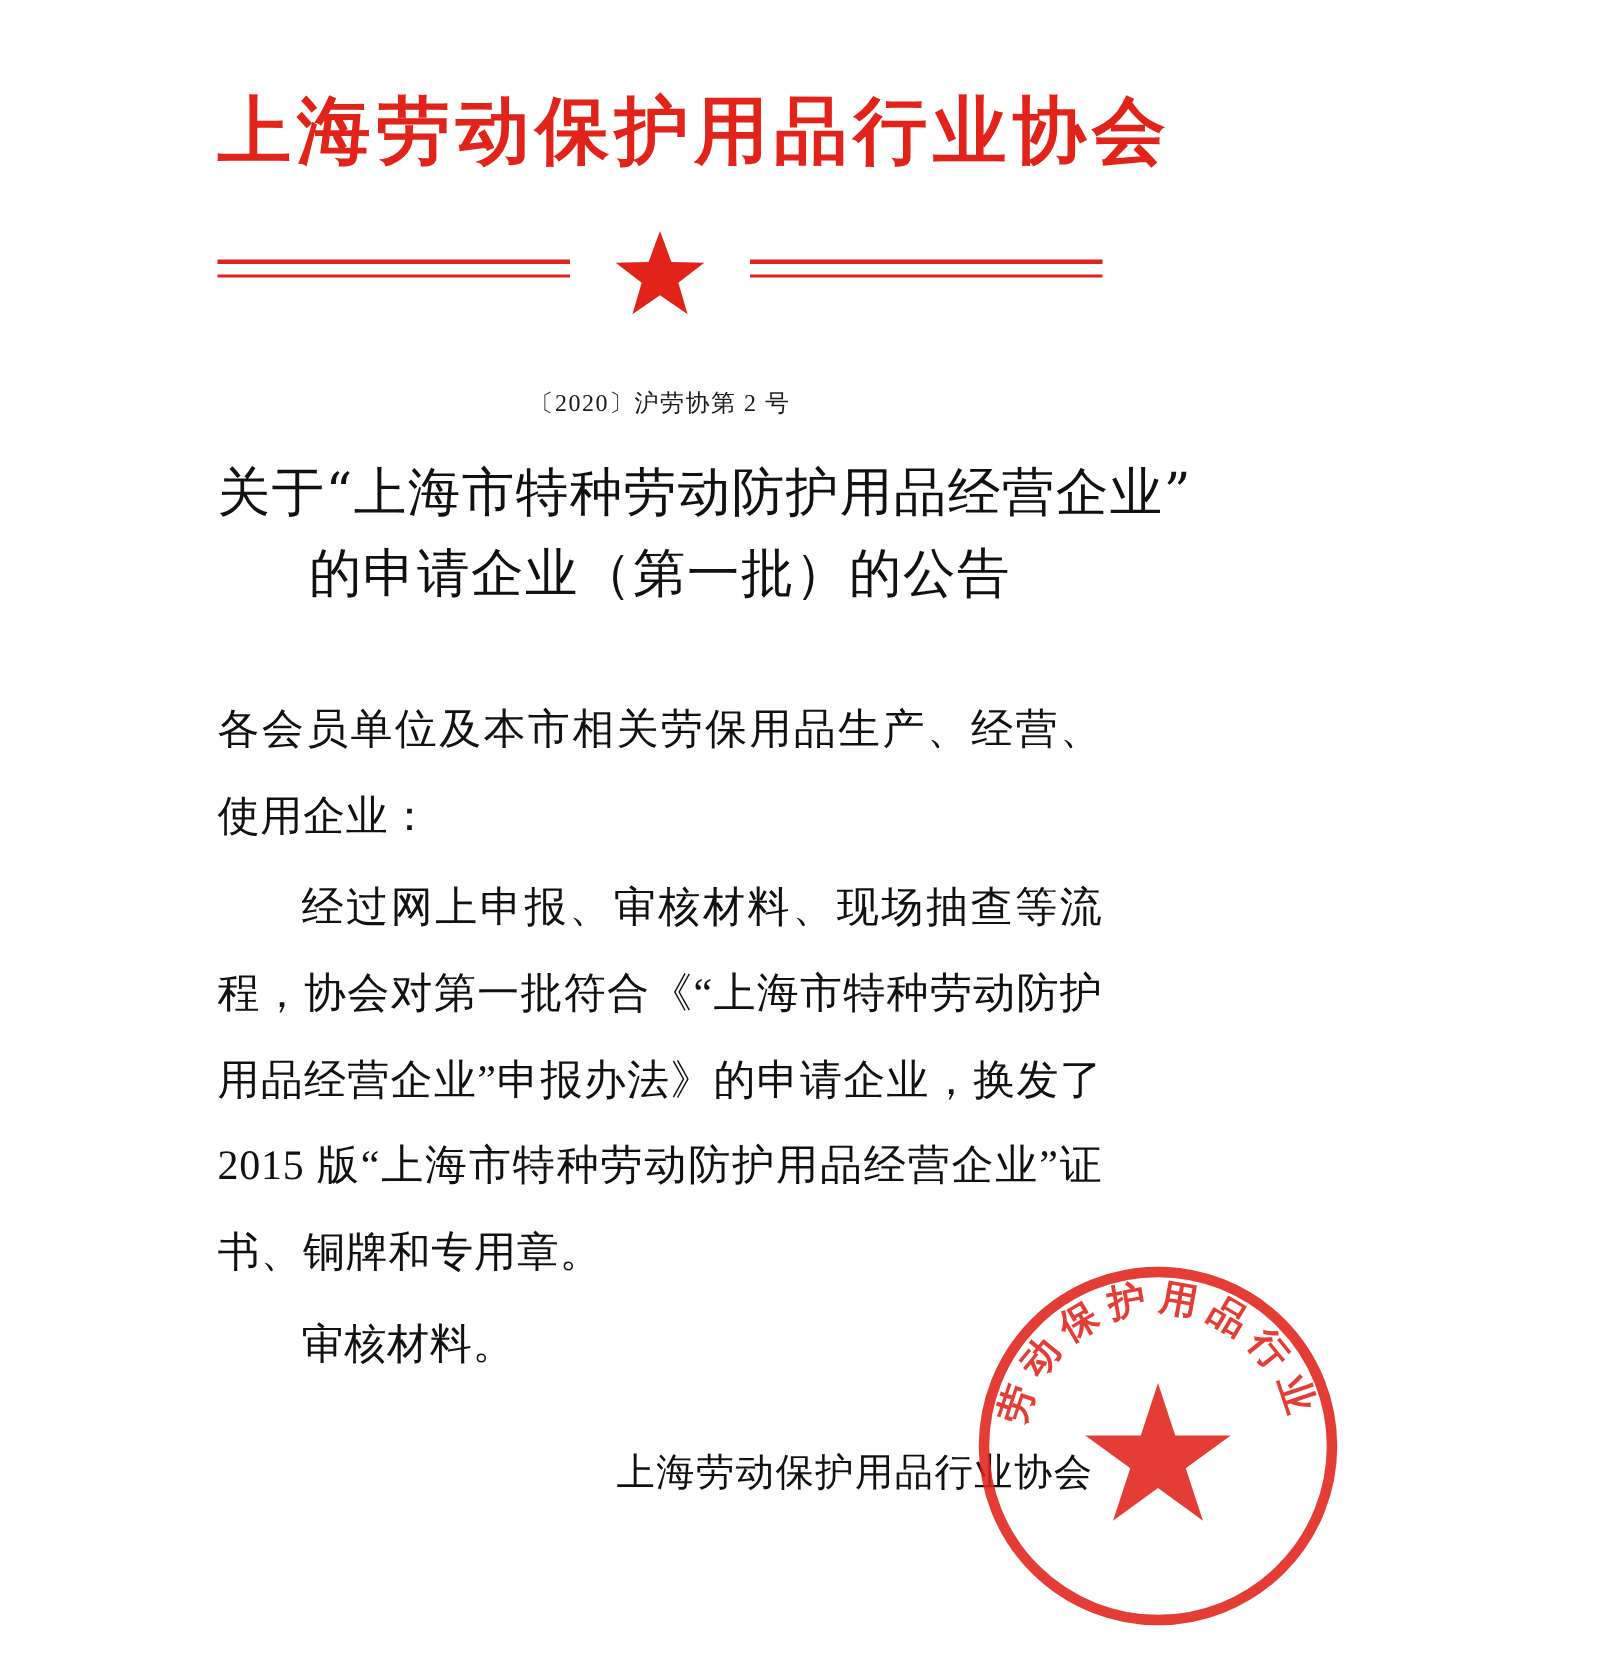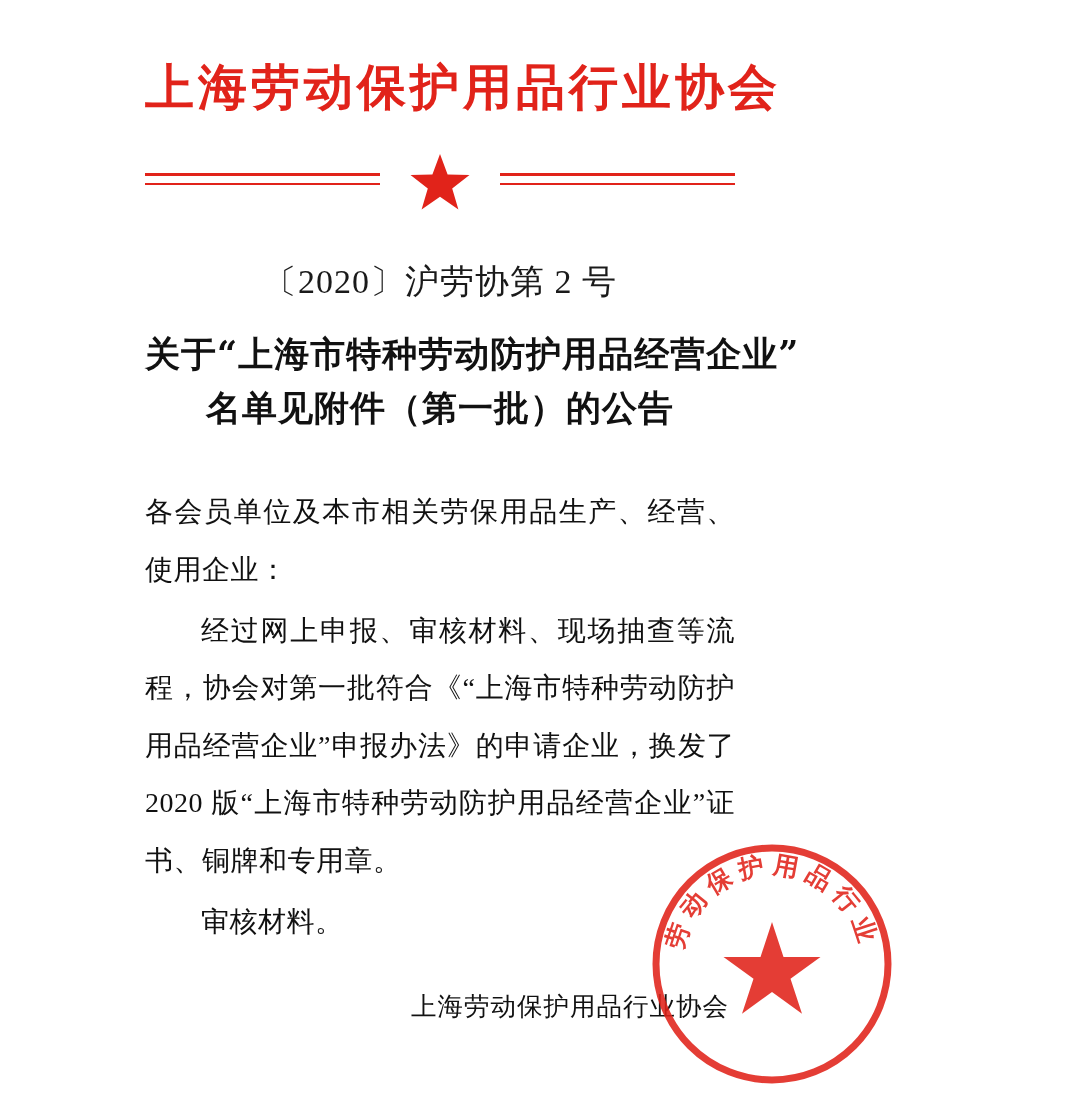--- a/index.html
+++ b/index.html
@@ -64,31 +64,31 @@
     background: #ffffff;
     display: flex;
     align-items: center;
     justify-content: center;
   }
   .rule-star svg { display: block; }
 
   
   .doc-number {
     text-align: center;
-    font-size: 34px;
+    font-size: 16px;
     margin-top: 54px;
     letter-spacing: 1px;
     color: #1a1a1a;
   }
 
   
   .doc-title {
     text-align: center;
     font-family: "DejaVu Serif", "Liberation Serif", serif;
-    font-weight: bold;
+    font-weight: normal;
     font-size: 35px;
     line-height: 1.55;
     margin-top: 22px;
     color: #111;
     letter-spacing: 1px;
   }
   .doc-title .line { display: block; white-space: nowrap; }
 
   
   .body-text {
@@ -148,26 +148,26 @@
       <svg width="62" height="60" viewBox="0 0 62 60" aria-hidden="true">
         <polygon points="31,2 38.6,22.6 60.5,23.1 43.2,36.5 49.4,57.5 31,44.8 12.6,57.5 18.8,36.5 1.5,23.1 23.4,22.6" fill="#e1231a"></polygon>
       </svg>
     </div>
   </div>
 
   <div class="doc-number">〔2020〕沪劳协第 2 号</div>
 
   <div class="doc-title">
     <span class="line">关于“上海市特种劳动防护用品经营企业”</span>
-    <span class="line">名单见附件（第一批）的公告</span>
+    <span class="line">的申请企业（第一批）的公告</span>
   </div>
 
   <div class="body-text">
     <p>各会员单位及本市相关劳保用品生产、经营、使用企业：</p>
-    <p class="indent">经过网上申报、审核材料、现场抽查等流程，协会对第一批符合《“上海市特种劳动防护用品经营企业”申报办法》的申请企业，换发了 2020 版“上海市特种劳动防护用品经营企业”证书、铜牌和专用章。</p>
+    <p class="indent">经过网上申报、审核材料、现场抽查等流程，协会对第一批符合《“上海市特种劳动防护用品经营企业”申报办法》的申请企业，换发了 2015 版“上海市特种劳动防护用品经营企业”证书、铜牌和专用章。</p>
     <p class="indent">审核材料。</p>
   </div>
 
   <div class="signature">
     <div>上海劳动保护用品行业协会</div>
   </div>
 
   <div class="seal">
     <svg width="248" height="248" viewBox="0 0 248 248" aria-hidden="true">
       <defs>

